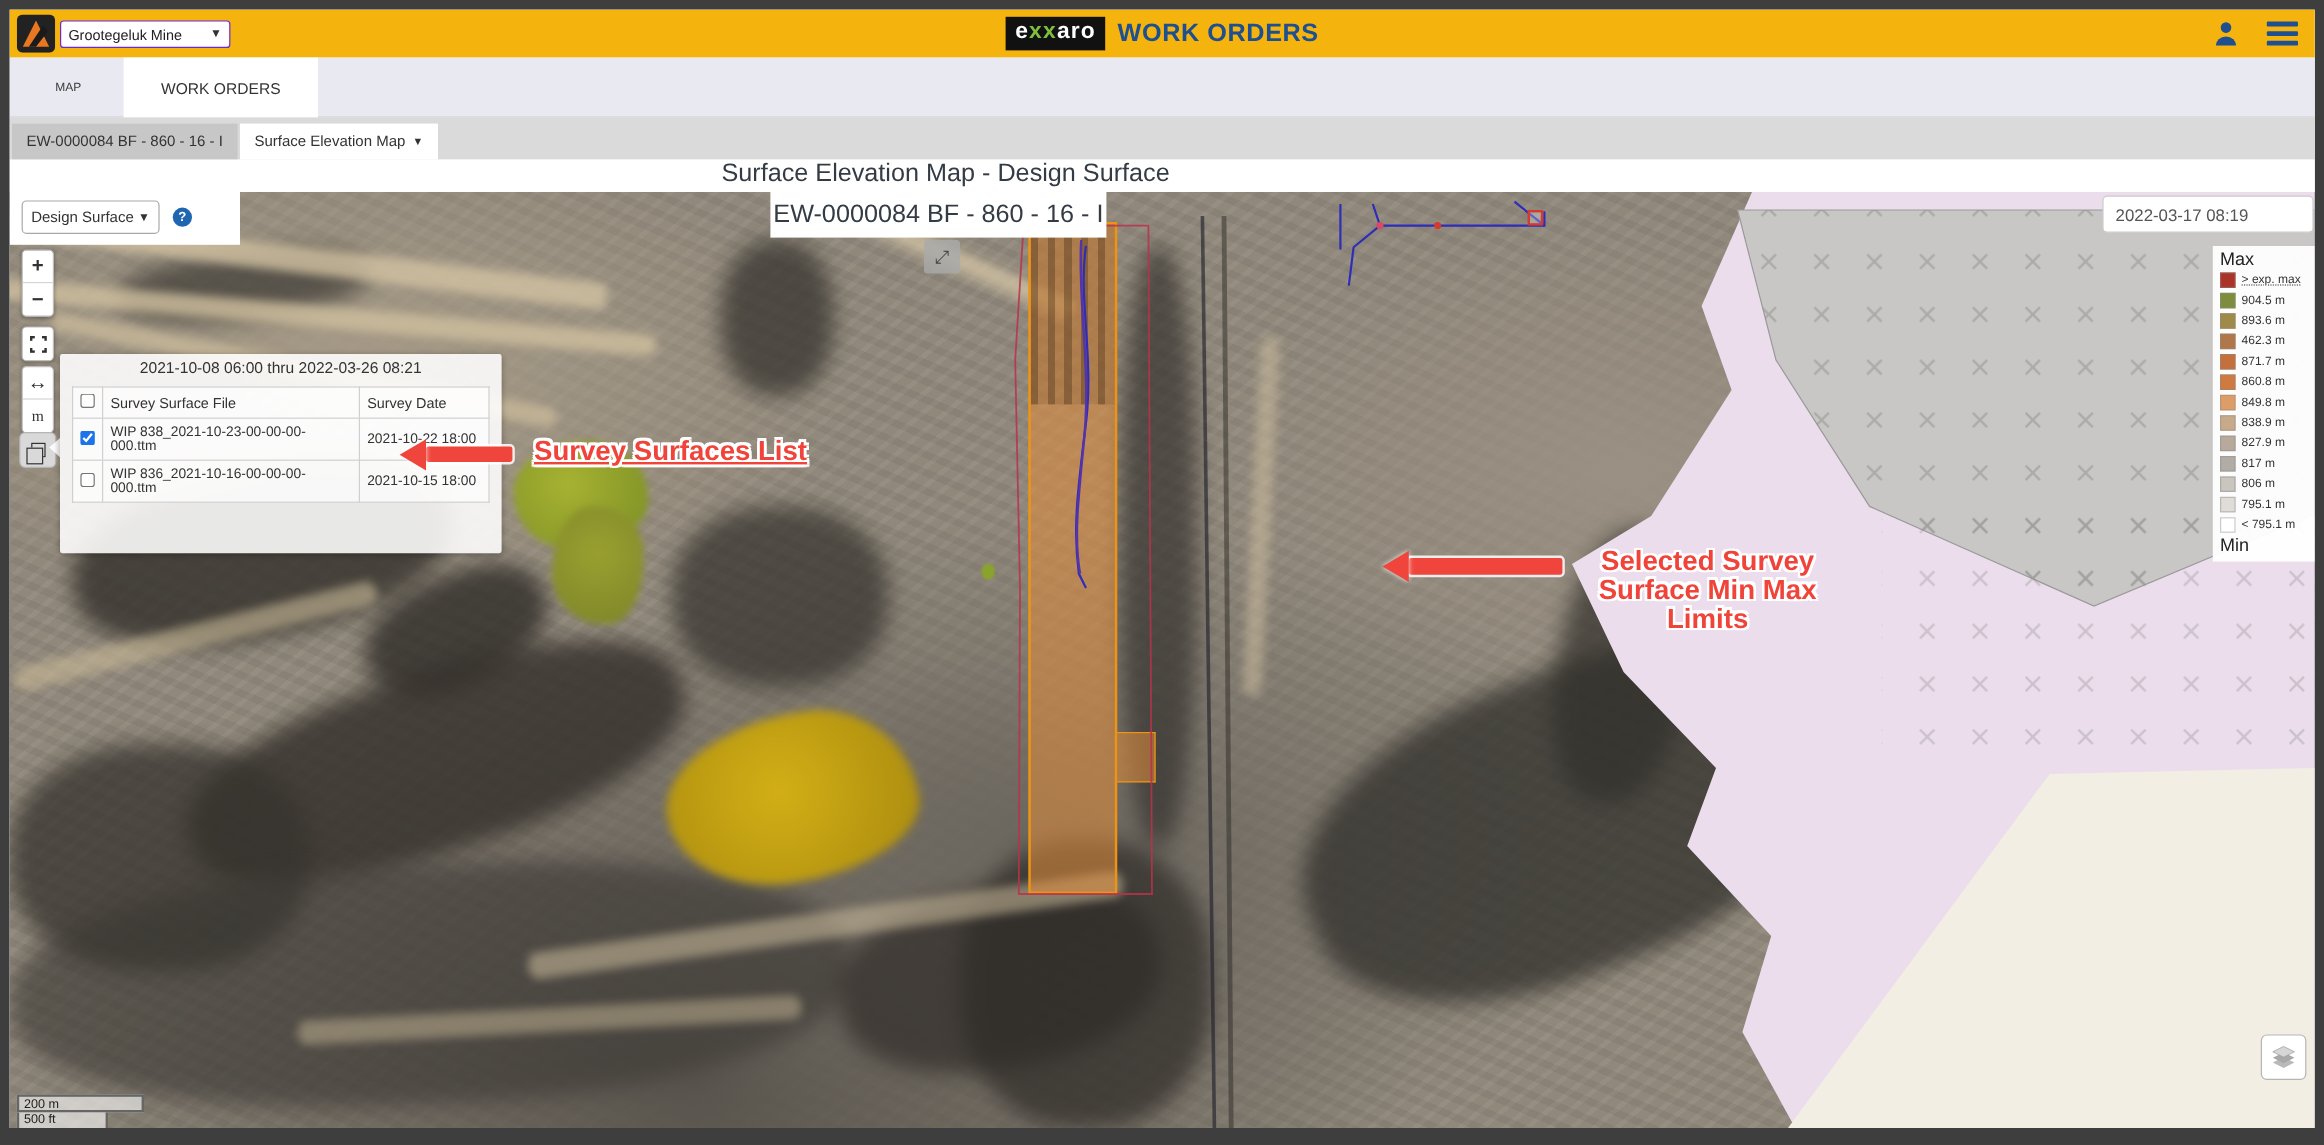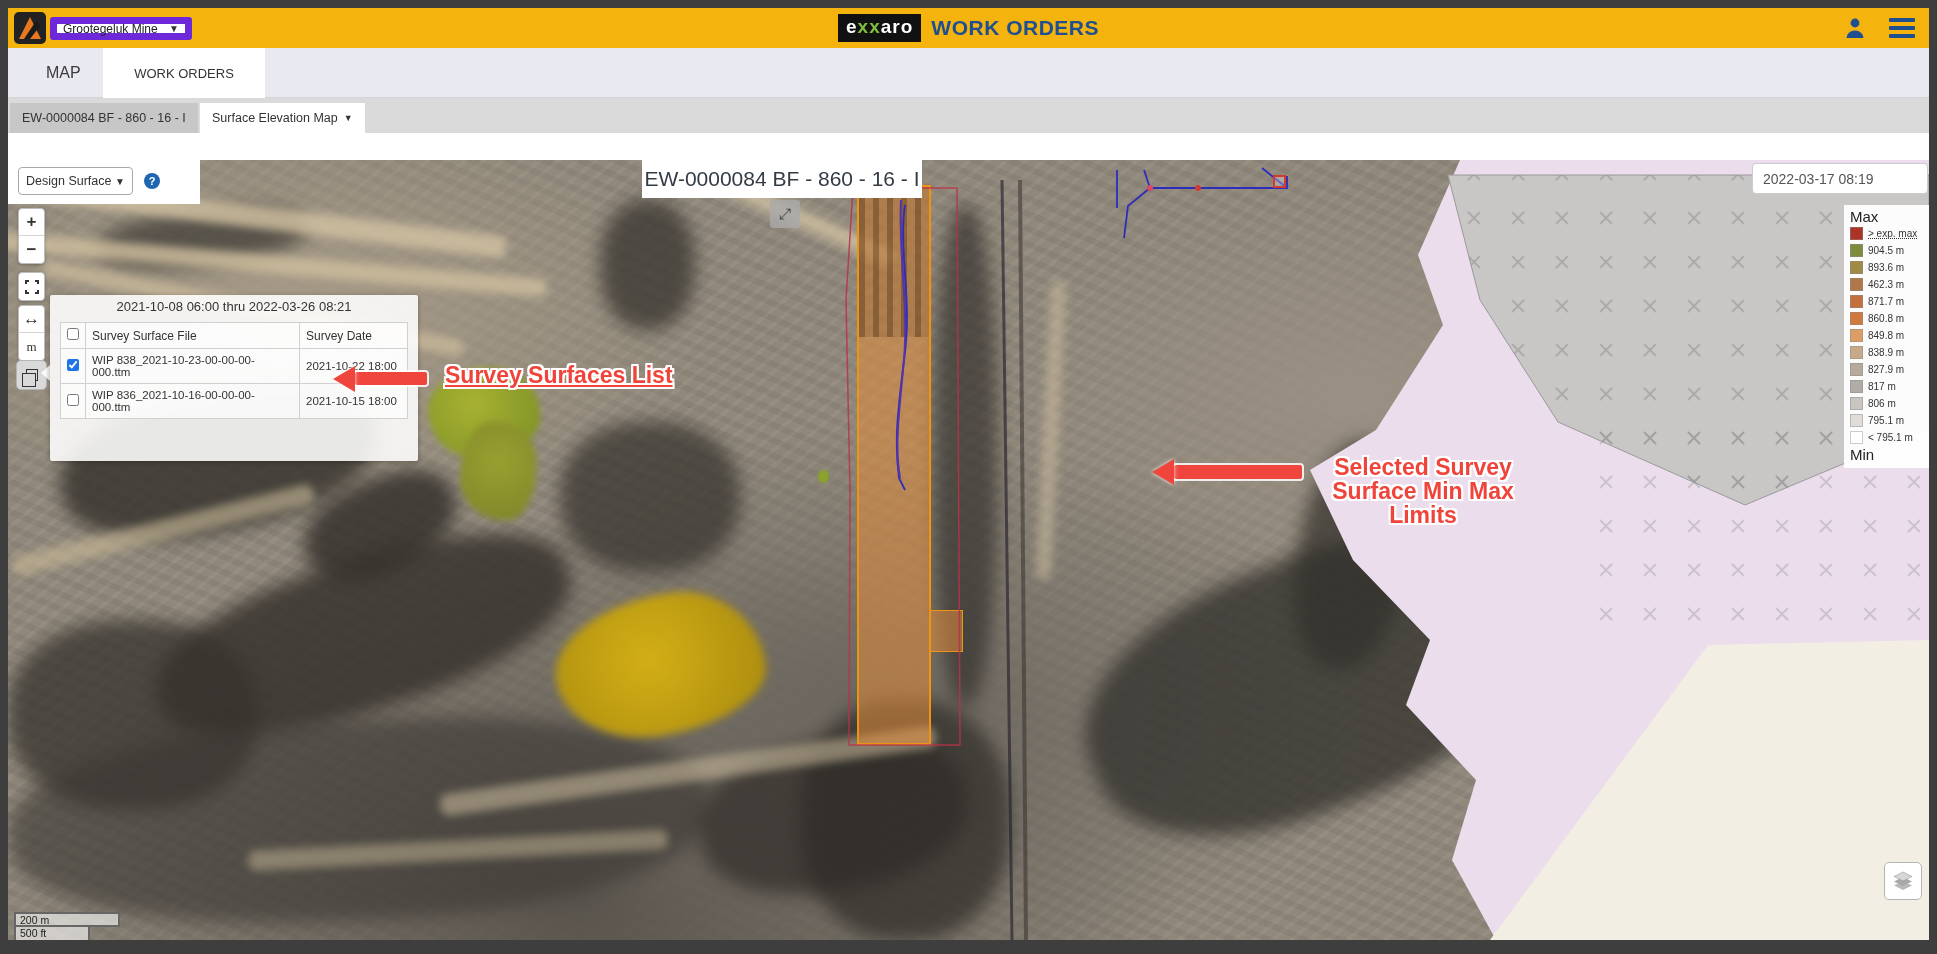--- a/index.html
+++ b/index.html
@@ -2,32 +2,32 @@
 <html><head>
 <meta charset="utf-8">
 <style>
   * { margin:0; padding:0; box-sizing:border-box; }
   html,body { width:1937px; height:954px; background:#3e3e3e; font-family:"Liberation Sans",sans-serif; overflow:hidden; }
   .stage { position:absolute; left:8px; top:8px; width:1921px; height:932px; background:#fff; overflow:hidden; }
 
   
   .hdr { position:absolute; left:0; top:0; width:100%; height:40px; background:#f5b40d; display:flex; align-items:center; }
   .applogo { position:absolute; left:6px; top:4px; width:32px; height:32px; }
-  .mine-select { position:absolute; left:42px; top:9px; width:142px; height:23px; background:#fff; border:7px solid #6d28d9; border-radius:3px; font-size:12px; color:#222; display:flex; align-items:center; padding:0 6px; }
+  .mine-select { position:absolute; left:42px; top:9px; width:142px; height:23px; background:#fff; border:1px solid #6d28d9; border-radius:3px; font-size:12px; color:#222; display:flex; align-items:center; padding:0 6px; }
   .mine-select .chev { margin-left:auto; font-size:10px; color:#333; }
   .brandwrap { position:absolute; left:0; right:0; top:0; height:40px; display:flex; align-items:center; justify-content:center; gap:10px; pointer-events:none; }
   .exxlogo { background:#111; color:#fff; font-weight:bold; font-size:19px; padding:2px 8px 4px 8px; letter-spacing:1px; }
   .exxlogo .grn { color:#7fbf3f; }
   .hdr-title { color:#1d4f91; font-size:21px; font-weight:700; letter-spacing:.5px; }
   .hdr-icons { position:absolute; right:14px; top:0; height:40px; display:flex; align-items:center; gap:22px; }
   .burger div { width:26px; height:4px; background:#1d4f91; margin:4px 0; border-radius:1px; }
 
   
   .tabrow { position:absolute; left:0; top:40px; width:100%; height:50px; background:#e9e9f1; border-bottom:1px solid #d3d3da; }
-  .tab-map { position:absolute; left:20px; top:0; height:50px; display:flex; align-items:center; padding:0 18px; font-size:16px; color:#3c3c3c; }
+  .tab-map { position:absolute; left:20px; top:0; height:50px; display:flex; align-items:center; padding:0 18px; font-size:10px; color:#3c3c3c; }
   .tab-wo { position:absolute; left:95px; top:0; width:162px; height:50px; background:#fff; display:flex; align-items:center; justify-content:center; font-size:13px; color:#333; }
   .subtabrow { position:absolute; left:0; top:90px; width:100%; height:35px; background:#dadada; }
   .chip1 { position:absolute; left:2px; top:5px; height:30px; background:#c7c7c7; display:flex; align-items:center; padding:0 12px; font-size:12.5px; color:#333; }
   .chip2 { position:absolute; left:192px; top:5px; height:30px; background:#fff; display:flex; align-items:center; padding:0 12px; font-size:12.5px; color:#333; gap:6px; }
   .chip2 .caret { font-size:9px; color:#333; }
 
   
   .titleband { position:absolute; left:0; top:125px; width:100%; height:27px; background:#fff; }
   .title1 { position:absolute; left:0; top:0; width:1560px; text-align:center; font-size:21px; color:#333b44; }
 
@@ -152,20 +152,23 @@
   <div class="subtabrow">
     <div class="chip1">
         <span>EW-0000084 BF - 860 - 16 - I</span>
       </div>
     <div class="chip2">
       <span>Surface Elevation Map</span>
         <span class="caret">▼</span>
     </div>
   </div>
 
+  <div class="titleband">
+    <div class="title1">Surface Elevation Map - Design Surface</div>
+  </div>
 
   <div class="map">
 
     <div class="blob" style="left:90px;top:50px;width:210px;height:55px;background:#3c3934;opacity:.7;transform:rotate(-6deg)"></div>
     <div class="blob" style="left:592px;top:40px;width:95px;height:130px;background:#37342f;opacity:.75"></div>
     <div class="blob" style="left:50px;top:230px;width:320px;height:140px;background:#33302b;opacity:.8;transform:rotate(-12deg)"></div>
     <div class="blob" style="left:292px;top:320px;width:160px;height:90px;background:#2f2c28;opacity:.8;transform:rotate(-25deg)"></div>
     <div class="blob" style="left:140px;top:400px;width:430px;height:150px;background:#332f2a;opacity:.8;transform:rotate(-18deg)"></div>
     <div class="blob" style="left:0px;top:460px;width:250px;height:190px;background:#36332e;opacity:.75"></div>
     <div class="blob" style="left:0px;top:560px;width:700px;height:200px;background:#3a3733;opacity:.6;transform:rotate(-3deg)"></div>

